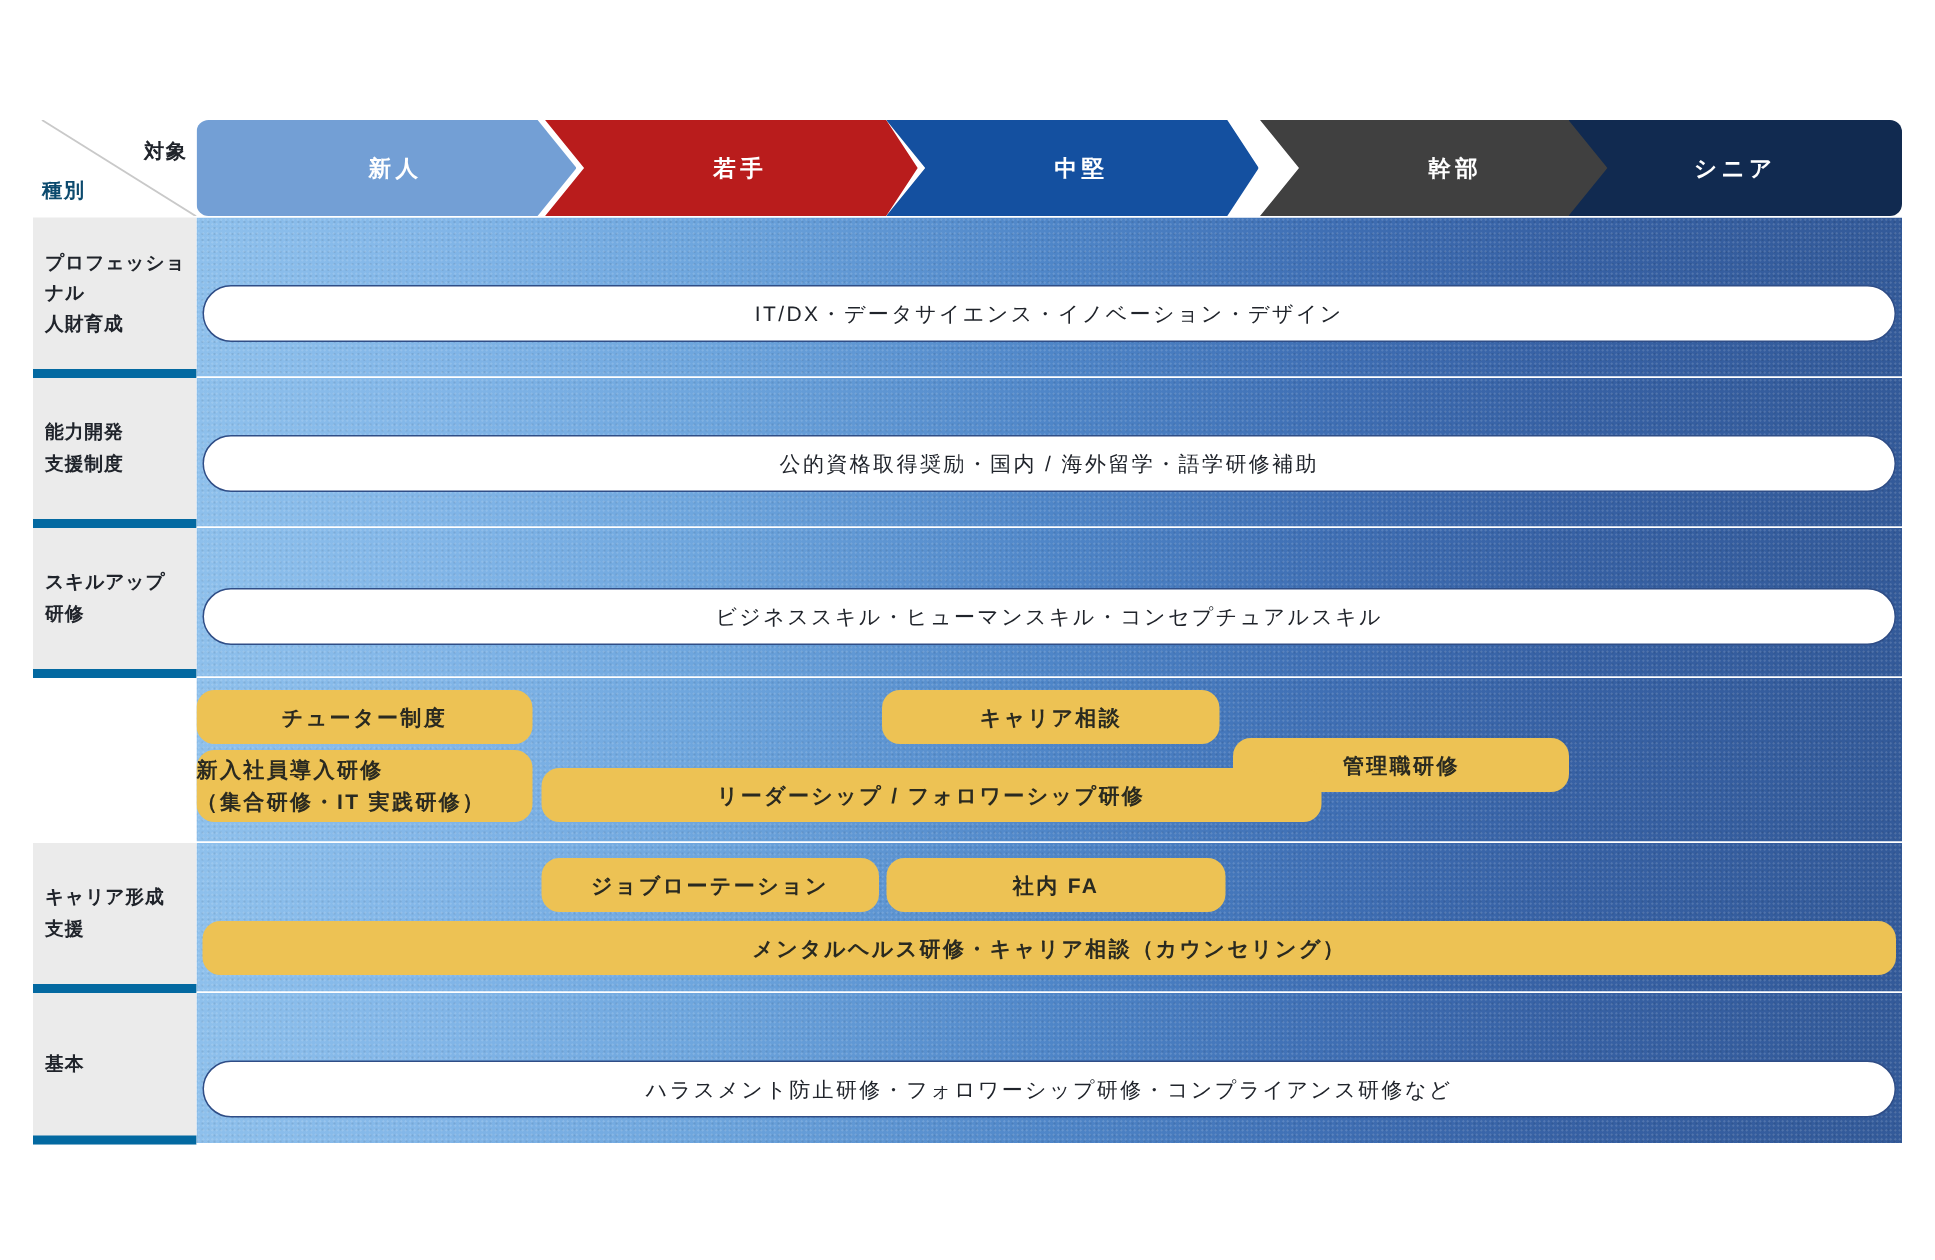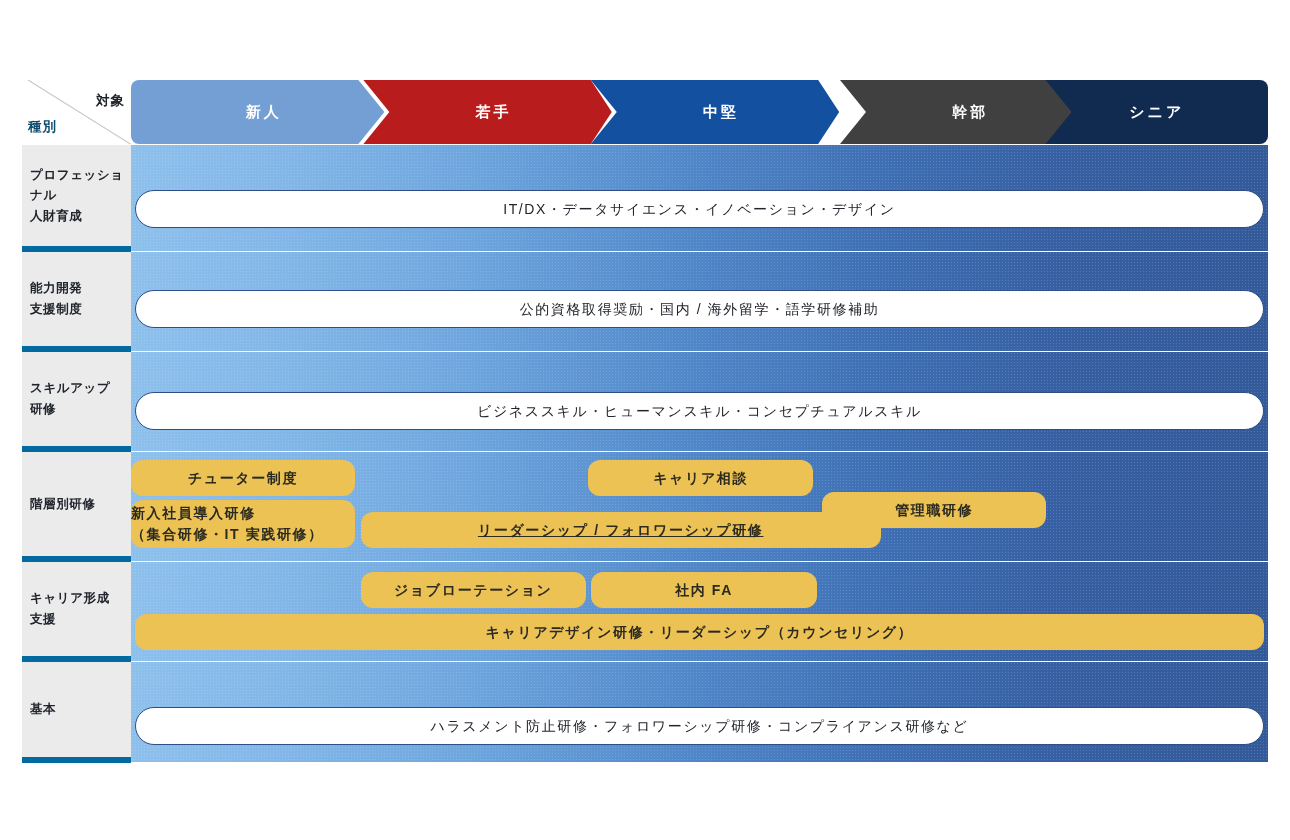--- a/index.html
+++ b/index.html
@@ -149,56 +149,53 @@
       <div class="rowlabel" style="top: 207px; height: 100px;">
         <div class="txt">スキルアップ<br>研修</div>
       </div>
       <div class="rowband" style="top: 207px; height: 100px;">
         <div class="grad"></div>
         <div class="noise"></div>
         <div class="pill white" style="left: 4px; width: 1129px; top: 40px; height: 38px;">
           <span>ビジネススキル・ヒューマンスキル・コンセプチュアルスキル</span>
         </div>
       </div>
-      <div class="rowlabel" style="top: 307px; height: 110px;">
-        <div class="txt">階層別研修</div>
-      </div>
       <div class="rowband" style="top: 307px; height: 110px;">
         <div class="grad"></div>
         <div class="noise"></div>
         <div class="pill yellow" style="left: 0px; width: 223.989px; top: 8px; height: 36px;">
           <span>チューター制度</span>
         </div>
         <div class="pill yellow" style="left: 457.074px; width: 225.126px; top: 8px; height: 36px;">
           <span>キャリア相談</span>
         </div>
         <div class="pill yellow" style="left: 691.296px; width: 223.989px; top: 40px; height: 36px;">
           <span>管理職研修</span>
         </div>
         <div class="pill yellow left" style="left: 0px; width: 223.989px; top: 48px; height: 48px;">
           <span>新入社員導入研修<br>（集合研修・IT 実践研修）</span>
         </div>
-        <div class="pill yellow" style="left: 229.674px; width: 520px; top: 60px; height: 36px; text-decoration: underline;">
+        <div class="pill yellow" style="left: 229.674px; width: 520px; top: 60px; height: 36px;">
           <span>リーダーシップ / フォロワーシップ研修</span>
         </div>
       </div>
       <div class="rowlabel" style="top: 417px; height: 100px;">
         <div class="txt">キャリア形成<br>支援</div>
       </div>
       <div class="rowband" style="top: 417px; height: 100px;">
         <div class="grad"></div>
         <div class="noise"></div>
         <div class="pill yellow" style="left: 229.674px; width: 225.126px; top: 10px; height: 36px; border-radius: 12px;">
           <span>ジョブローテーション</span>
         </div>
         <div class="pill yellow" style="left: 460.485px; width: 225.126px; top: 10px; height: 36px; text-align: right;">
           <span>社内 FA</span>
         </div>
         <div class="pill yellow" style="left: 4px; width: 1129px; top: 52px; height: 36px;">
-          <span>キャリアデザイン研修・リーダーシップ（カウンセリング）</span>
+          <span>メンタルヘルス研修・キャリア相談（カウンセリング）</span>
         </div>
       </div>
       <div class="rowlabel" style="top: 517px; height: 101px;">
         <div class="txt">基本</div>
       </div>
       <div class="rowband" style="top: 517px; height: 101px;">
         <div class="grad"></div>
         <div class="noise"></div>
         <div class="pill white" style="left: 4px; width: 1129px; top: 45px; height: 38px;">
           <span>ハラスメント防止研修・フォロワーシップ研修・コンプライアンス研修など</span>

